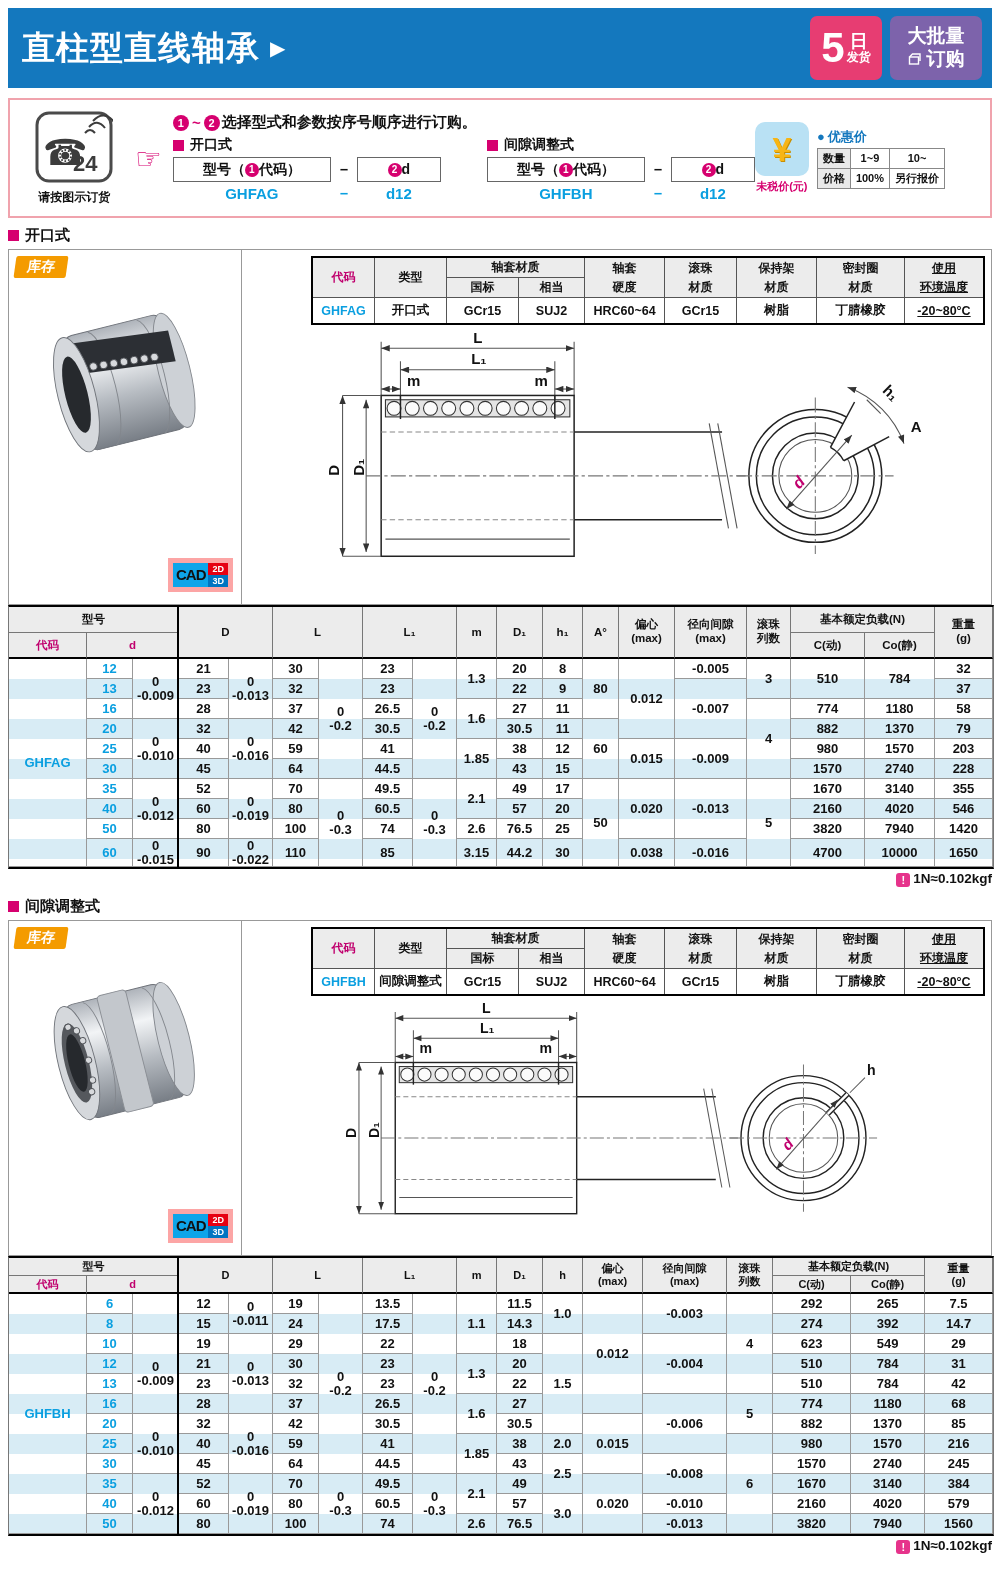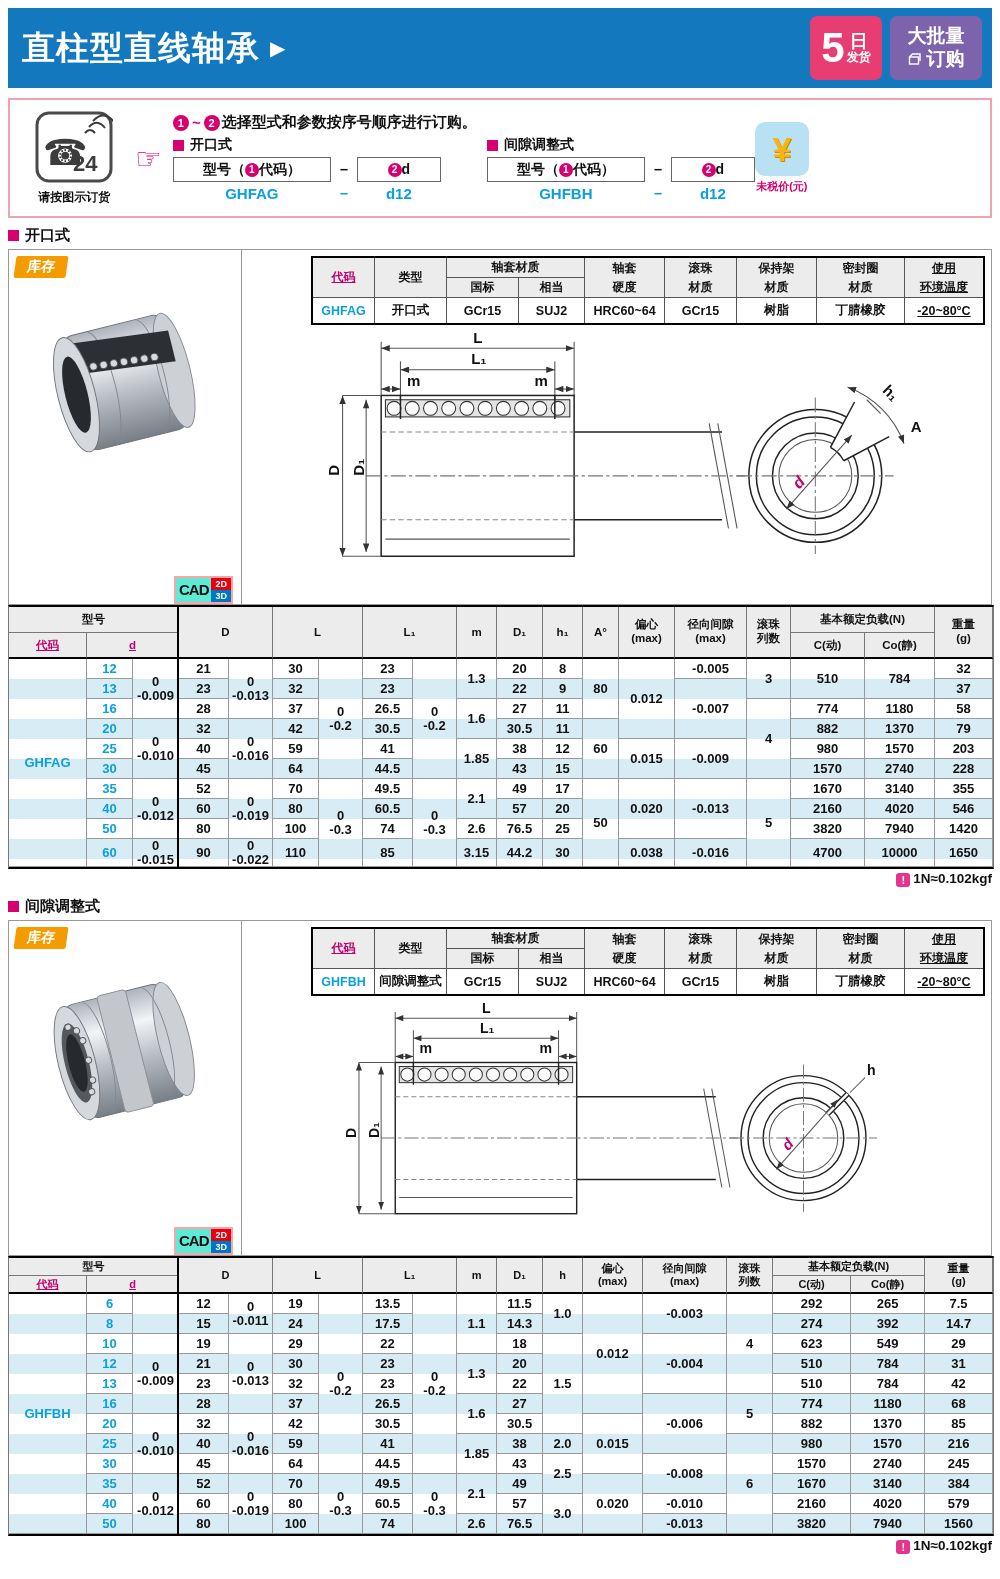--- a/index.html
+++ b/index.html
@@ -64,21 +64,21 @@
   .sechead { display:flex; align-items:center; font-size:15px; font-weight:bold; margin:8px 0 4px 0; }
 
   
   .secbox { border:1px solid #999; display:flex; }
   .secbox.s1 { height:356px; }
   .secbox.s2 { height:336px; }
   .imgpanel { width:233px; border-right:1px solid #999; position:relative; }
   .stock { position:absolute; top:6px; left:6px; background:#f49b00; color:#fff; font-weight:bold;
     font-size:14px; padding:2px 12px; transform:skewX(-8deg); border-radius:2px; }
   .photo { position:absolute; left:12px; top:40px; }
-  .cad { position:absolute; right:8px; bottom:0; display:flex; border:2px solid #fca5a5; background:#5eead4; }
+  .cad { position:absolute; right:8px; bottom:12px; display:flex; border:5px solid #fca5a5; background:#0ea5e9; }
   .cadtxt { font-weight:bold; font-size:15px; padding:3px 3px; letter-spacing:-1px; }
   .cadcol { display:flex; flex-direction:column; }
   .cadcol i { font-style:normal; color:#fff; font-weight:bold; font-size:9px; padding:1px 4px; }
   .c2d { background:#e60012; } .c3d { background:#0075c2; }
   .rightpanel { flex:1; padding:4px 4px 0 4px; }
   .specwrap { display:flex; justify-content:flex-end; padding:2px 2px 4px 0; }
 
   
   table.spec { border-collapse:separate; border-spacing:0; border:2px solid #000; table-layout:fixed; }
   table.spec th, table.spec td { border-right:1px solid #555; border-bottom:1px solid #555; text-align:center; overflow:hidden; }
@@ -97,21 +97,21 @@
   table.dtable thead th { background:#ececec; font-size:11.5px; font-weight:bold; border-right-color:#777; border-bottom-color:#777; }
   .t1 table.dtable thead th { height:26px; }
   .t2 table.dtable thead th { height:18px; font-size:11px; }
   table.dtable thead tr:last-child th, table.dtable thead th.bb { border-bottom:2px solid #000; }
   table.dtable tbody { background:repeating-linear-gradient(to bottom, #fff 0 20px, #d8ecf5 20px 40px); }
   table.dtable tbody td { height:20px; font-size:13px; font-weight:bold; background:transparent; }
   td.tol { font-weight:normal; font-size:8.5px; line-height:1.05; white-space:pre-line; }
   th.two { font-size:10.5px; line-height:1.2; white-space:pre-line; }
   td.dv { color:#0a9fe0; }
   td.code { color:#0a9fe0; font-size:14px; }
-  .mag { color:#c0006e;text-decoration:underline; }
+  .mag { color:#c0006e; }
 
   
   .noteline { width:984px; margin:2px auto 0 auto; text-align:right; font-size:13.5px; font-weight:bold; height:18px; }
   .noteicon { display:inline-block; width:14px; height:14px; background:#e6338b; color:#fff; border-radius:3px;
     font-size:11px; font-weight:bold; text-align:center; line-height:14px; margin-right:3px; vertical-align:-1px; }
 
   
   .drawing { display:block; margin:0 auto; }
   .drawing text { font-size:14px; font-weight:bold; fill:#111; }
   .drawing text.dlab { fill:#c0006e; font-style:italic; font-size:15px; }
@@ -202,20 +202,37 @@
           </div>
         </div>
       </div>
     </div>
     <div class="pricecol">
       <div class="yenwrap">
         <div class="yenicon">
             <span>¥</span>
           </div>
         <div class="yencap">未税价(元)</div>
+      </div>
+      <div class="pricetbl">
+        <div class="ptitle"><span class="bdot">●</span><span>优惠价</span></div>
+        <table class="ptab">
+          <tbody>
+              <tr>
+            <td class="phd">数量</td>
+            <td>1~9</td>
+            <td>10~</td>
+          </tr>
+          <tr>
+            <td class="phd">价格</td>
+            <td>100%</td>
+            <td>另行报价</td>
+          </tr>
+        </tbody>
+          </table>
       </div>
     </div>
   </div>
 
   <div class="sechead">
     <span class="sq"></span>
     <span>开口式</span>
   </div>
 
   <div class="secbox s1">

